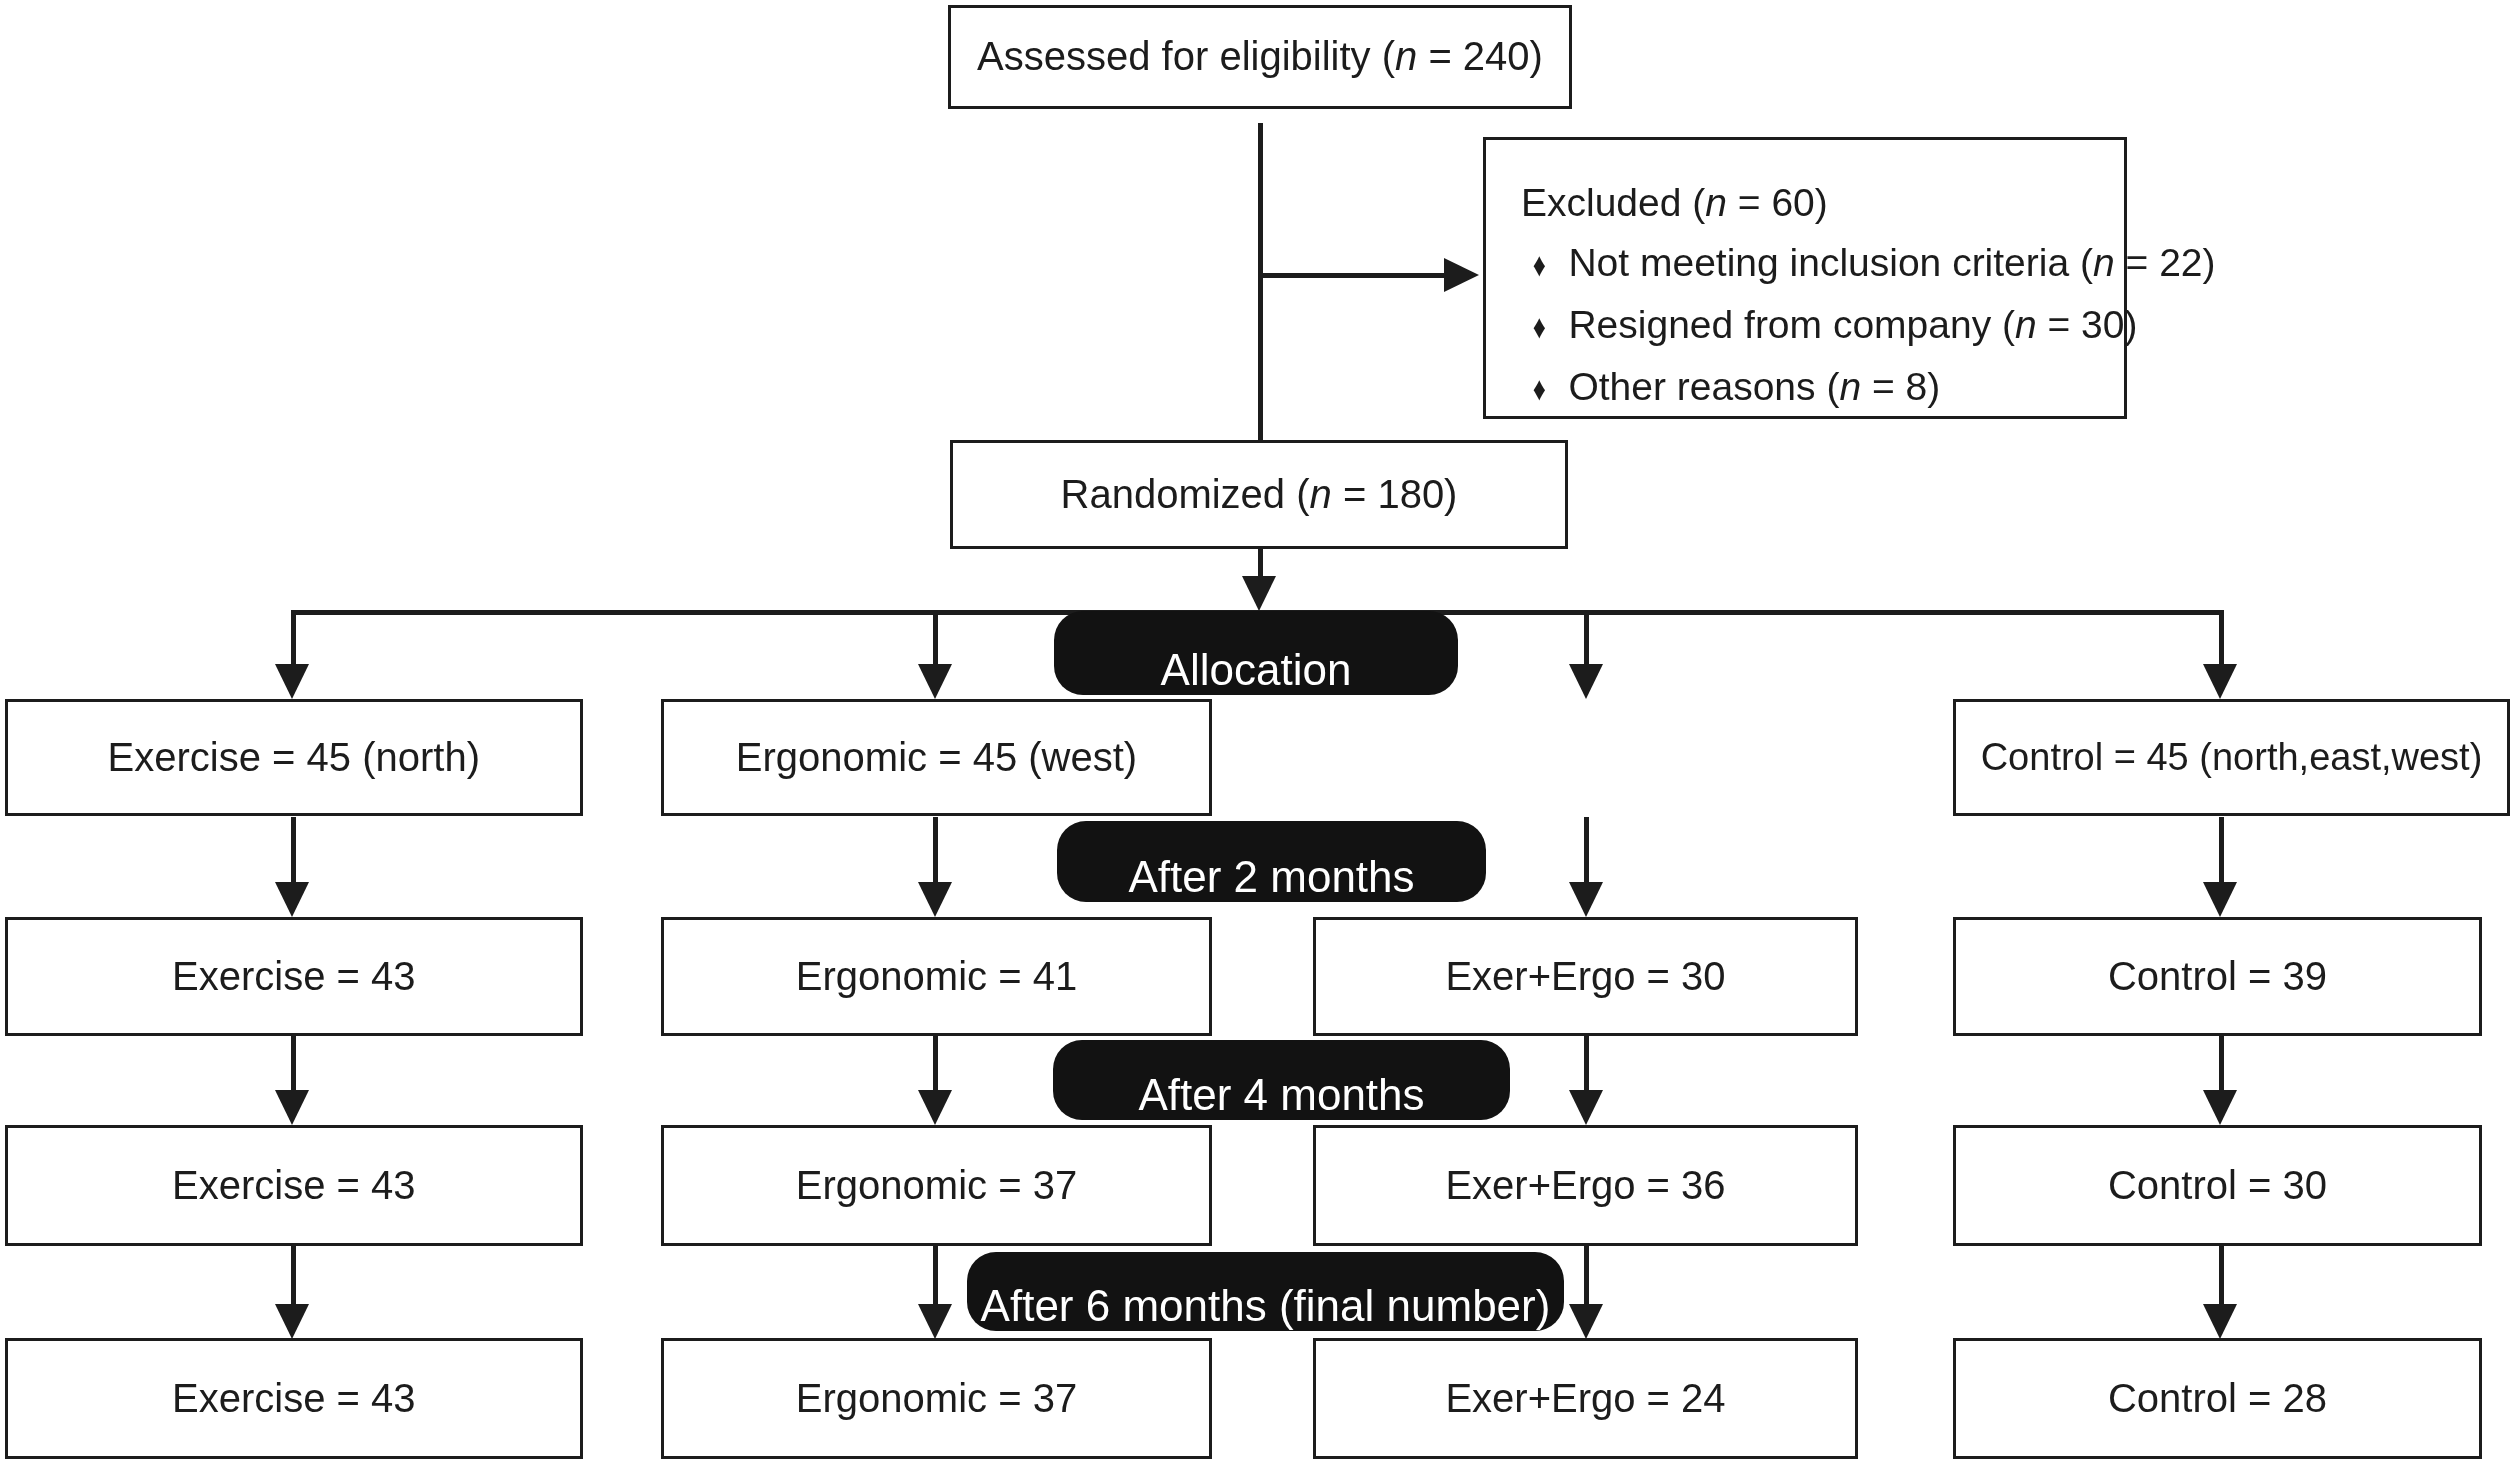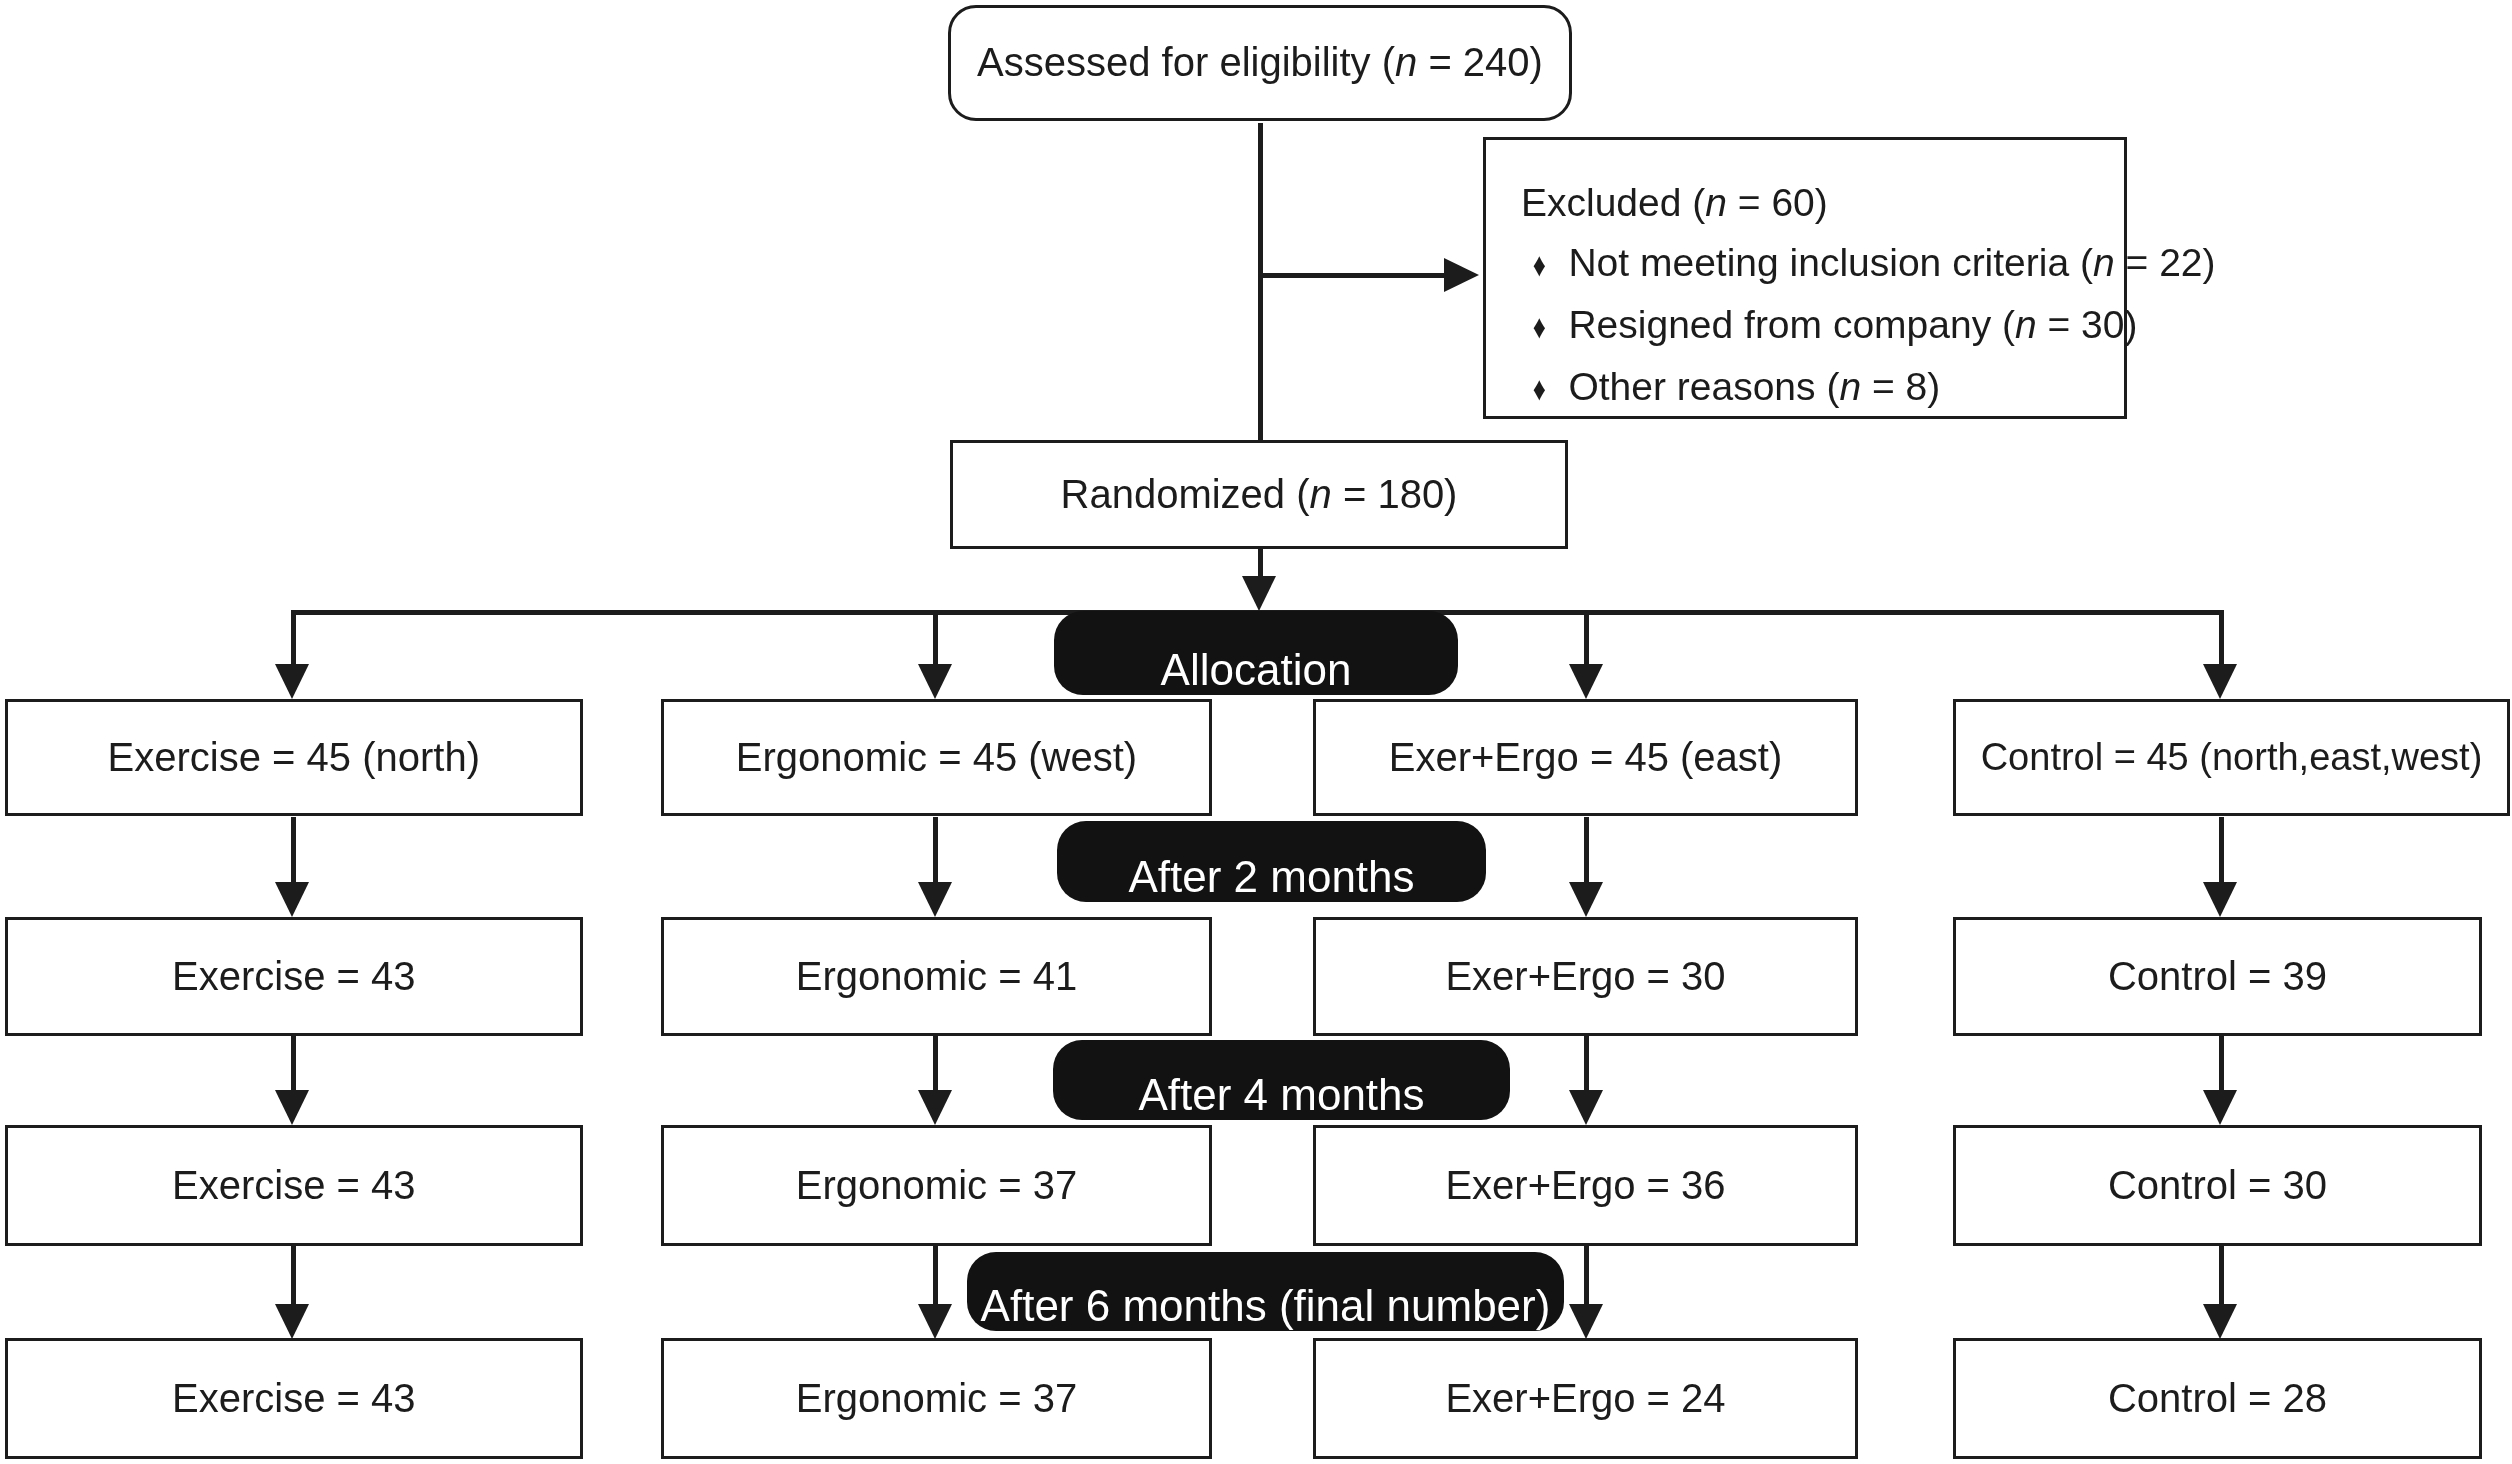--- a/index.html
+++ b/index.html
@@ -112,21 +112,21 @@
 
   <div class="vl" style="left:291px; top:1246px; width:4.8px; height:58px;"></div>
   <div class="ad" style="left:275px; top:1304px;"></div>
   <div class="vl" style="left:933px; top:1246px; width:4.8px; height:58px;"></div>
   <div class="ad" style="left:918px; top:1304px;"></div>
   <div class="vl" style="left:1584px; top:1246px; width:4.8px; height:58px;"></div>
   <div class="ad" style="left:1569px; top:1304px;"></div>
   <div class="vl" style="left:2219px; top:1246px; width:4.8px; height:58px;"></div>
   <div class="ad" style="left:2203px; top:1304px;"></div>
 
-  <div class="box" style="left:948px; top:4.8px; width:624px; height:116px;border-radius:28px;">
+  <div class="box" style="left:948px; top:4.8px; width:624px; height:104px;">
     <span><span>Assessed for eligibility (</span><span class="n">n</span><span> = 240)</span></span>
   </div>
 
   <div class="box" id="excluded-box" style="left:1483px; top:137px; width:644px; height:282px;">
     <div><span>Excluded (</span><span class="n">n</span><span> = 60)</span></div>
     <div class="reason">
       <span class="bullet">♦</span>
       <span><span>Not meeting inclusion criteria (</span><span class="n">n</span><span> = 22)</span></span>
     </div>
     <div class="reason">
@@ -155,23 +155,20 @@
   <div class="pill" style="left:967px; top:1252px; width:597px; height:79px;">
     <span>After 6 months (final number)</span>
   </div>
 
   <div class="box" style="left:4.8px; top:699px; width:578px; height:117px;">
     <span>Exercise = 45 (north)</span>
   </div>
   <div class="box" style="left:661px; top:699px; width:551px; height:117px;">
     <span>Ergonomic = 45 (west)</span>
   </div>
-  <div class="box" style="left:1313px; top:699px; width:545px; height:117px;">
-    <span>Exer+Ergo = 45 (east)</span>
-  </div>
   <div class="box small" style="left:1953px; top:699px; width:557px; height:117px;">
     <span>Control = 45 (north,east,west)</span>
   </div>
 
   <div class="box" style="left:4.8px; top:917px; width:578px; height:119px;">
     <span>Exercise = 43</span>
   </div>
   <div class="box" style="left:661px; top:917px; width:551px; height:119px;">
     <span>Ergonomic = 41</span>
   </div>

